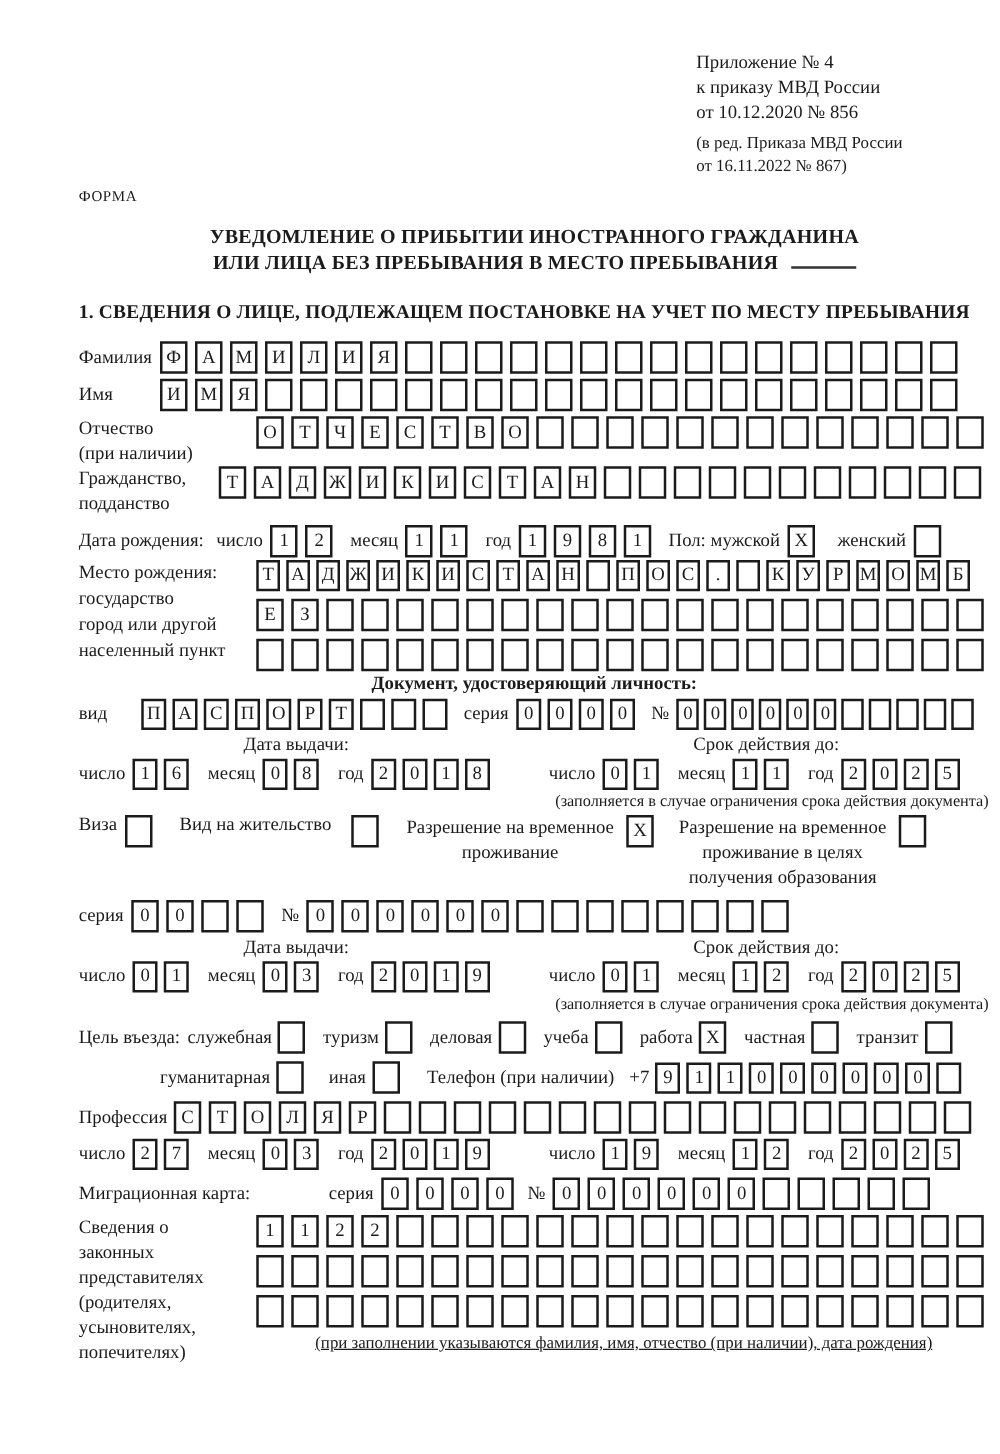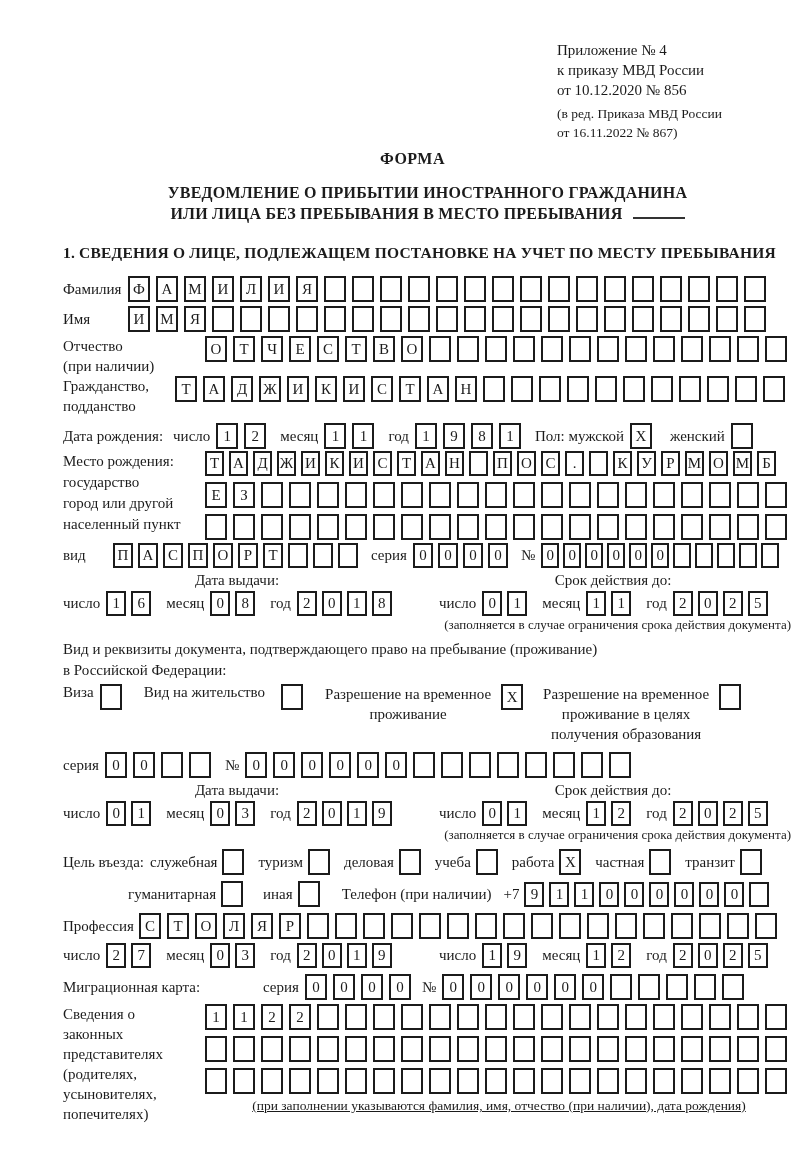--- a/index.html
+++ b/index.html
@@ -3,21 +3,21 @@
 <meta charset="utf-8">
 <style>
   * { margin:0; padding:0; box-sizing:border-box; }
   html,body { background:#ffffff; }
   body { width:800px; height:1163px; font-family:"Liberation Serif", serif; color:#1b1b1b; overflow:hidden; }
   .page { width:800px; height:1163px; padding:40px 8px 0 63px; font-size:15px; overflow:hidden; }
 
   
   .appendix { margin-left:auto; width:235px; line-height:20px; font-size:15px; }
   .appendix .rev { font-size:13.5px; line-height:19px; margin-top:4px; }
-  .forma { text-align:center; padding-right:30px; font-weight:bold; font-size:16px; margin-top:8px; letter-spacing:.5px; }
+  .forma { text-align:left; padding-right:30px; font-weight:normal; font-size:12px; margin-top:8px; letter-spacing:.5px; }
 
   .title { margin-top:14px; text-align:center; font-weight:bold; font-size:16px; line-height:21px; letter-spacing:.2px; }
   .blank { display:inline-block; width:52px; height:13px; border-bottom:2px solid #333; margin-left:10px; }
   .sect { margin-top:20px; font-weight:bold; font-size:15.5px; letter-spacing:.2px; white-space:nowrap; }
 
   
   .row { display:flex; align-items:center; }
   .row.start { align-items:flex-start; }
   .mt2{margin-top:2px}.mt3{margin-top:3px}.mt4{margin-top:4px}.mt5{margin-top:5px}
   .mt6{margin-top:6px}.mt7{margin-top:7px}.mt8{margin-top:8px}.mt14{margin-top:14px}
@@ -304,20 +304,21 @@
           <span class="cell"></span>
           <span class="cell"></span>
           <span class="cell"></span>
           <span class="cell"></span>
           <span class="cell"></span>
           <span class="cell"></span>
         </span>
     </span>
   </div>
 
+  <div class="dochead">Документ, удостоверяющий личность:</div>
 
   <div class="row mt3">
     <span class="lbl w50">вид</span>
     <span class="cells mid">
         <span class="cell">П</span>
         <span class="cell">А</span>
         <span class="cell">С</span>
         <span class="cell">П</span>
         <span class="cell">О</span>
         <span class="cell">Р</span>
@@ -390,24 +391,20 @@
             <span class="cell">2</span>
             <span class="cell">0</span>
             <span class="cell">2</span>
             <span class="cell">5</span>
           </span>
       </span>
     </div>
     <div class="note">(заполняется в случае ограничения срока действия документа)</div>
   </div>
 
-  <div class="plain">
-    <div>Вид и реквизиты документа, подтверждающего право на пребывание (проживание)</div>
-    <div>в Российской Федерации:</div>
-  </div>
 
   <div class="row mt3 start">
     <span class="word">Виза</span>
     <span class="cells">
         <span class="cell"></span>
       </span>
     <span class="word ml16">Вид на жительство</span>
     <span class="cells ml10">
         <span class="cell"></span>
       </span>

